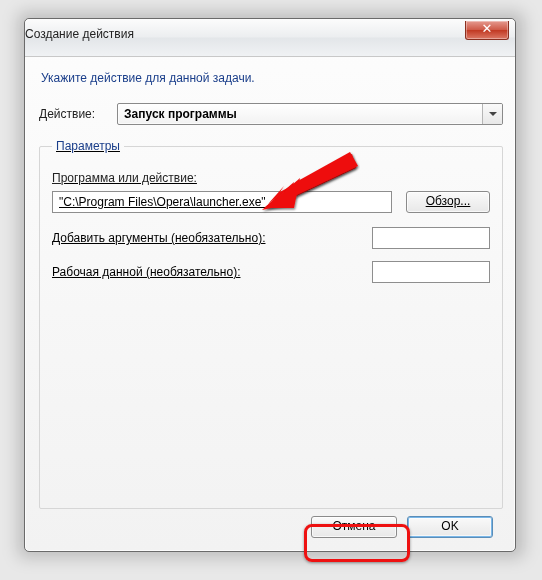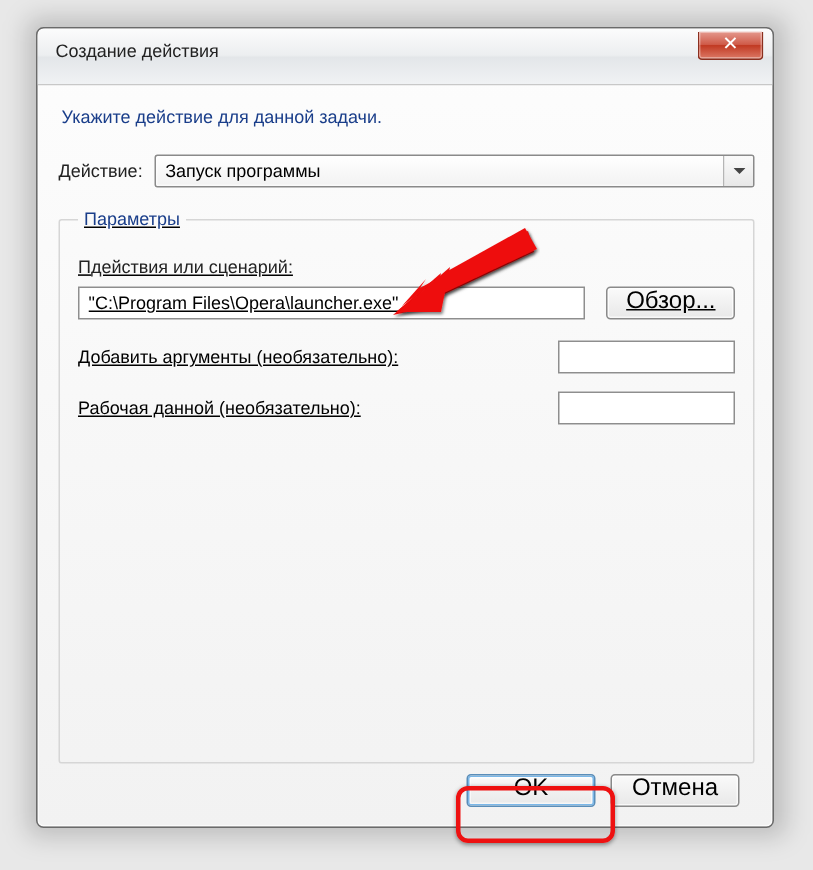--- a/index.html
+++ b/index.html
@@ -31,21 +31,20 @@
     border: 1px solid #6a6a6a;
     border-radius: 5px;
     box-shadow: 0 0 0 1px rgba(255,255,255,0.7) inset;
   }
   .titlebar {
     height: 38px;
     background: linear-gradient(#fcfcfc,#eceef0 48%,#e3e6e9 52%,#f0f2f4);
     border-bottom: 1px solid #c8c8c8;
     border-radius: 5px 5px 0 0;
     position: relative;
-    padding-left: 12px;
     line-height: 30px;
     color: #222;
   }
   .close-btn {
     position: absolute;
     right: 6px; top: 2px;
     width: 44px; height: 19px;
     border-radius: 0 0 3px 3px;
     background: linear-gradient(#e59a8f,#cf5b49 48%,#c13a23 52%,#dc7865);
     border: 1px solid #8a2f1f;
@@ -60,29 +59,30 @@
   .client {
     padding: 12px 12px 14px 14px;
   }
   .instr {
     color: #1a3e8a;
     margin: 2px 0 18px 2px;
   }
   .action-row {
     display: flex;
     align-items: center;
-    gap: 8px;
+    gap: 22px;
     margin-bottom: 14px;
   }
   .action-row label {
     color: #222;
   }
   .select-wrap {
     flex: 1;
     position: relative;
+    font-weight: bold;
   }
   .select {
     width: 100%;
     height: 22px;
     border: 1px solid #8a8a8a;
     border-radius: 2px;
     background: linear-gradient(#ffffff,#f2f2f2);
     padding: 0 24px 0 6px;
     line-height: 20px;
     cursor: pointer;
@@ -132,21 +132,21 @@
   .btn {
     height: 22px;
     min-width: 84px;
     padding: 0 12px;
     border: 1px solid #8a8a8a;
     border-radius: 3px;
     background: linear-gradient(#fafafa,#e8e8e8);
     box-shadow: inset 0 0 0 1px rgba(255,255,255,0.7);
     cursor: pointer;
     font-family: inherit;
-    font-size: 16px;
+    font-size: 12px;
     line-height: 18px;
     text-align: center;
   }
   .two-col {
     display: flex;
     align-items: center;
     justify-content: space-between;
     margin-bottom: 12px;
     gap: 10px;
   }
@@ -205,43 +205,43 @@
               <path d="M0 0 L4 4 L8 0 Z" fill="#444"></path>
             </svg>
         </div>
       </div>
     </div>
 
     <fieldset class="params" style="height:370px; position:relative;text-decoration:underline;">
       <legend>Параметры</legend>
 
       <span class="field-label">
-        <span class="underline">П</span><span>действия или сценарий:</span>
+        <span class="underline">П</span><span>рограмма или действие:</span>
       </span>
 
       <div class="prog-row">
         <input class="text" type="text" value="&quot;C:\Program Files\Opera\launcher.exe&quot;" style="">
         <div class="btn">Обзор...</div>
       </div>
 
       <div class="two-col">
         <span class="lbl">Добавить аргументы (необязательно):</span>
         <input class="text" type="text" value="" style="">
       </div>
 
       <div class="two-col">
         <span class="lbl">Рабочая данной (необязательно):</span>
         <input class="text" type="text" value="" style="">
       </div>
     </fieldset>
   </div>
 
   <div class="footer">
+    <div class="btn" style="min-width:86px;">Отмена</div>
     <div class="btn primary" style="min-width:86px;">OK</div>
-    <div class="btn" style="min-width:86px;">Отмена</div>
   </div>
 </div>
 
 <div class="highlight-ok" style="left:304px; top:524px; width:106px; height:38px;"></div>
 
 <svg class="arrow" style="left:260px; top:142px;" width="100" height="80" viewBox="0 0 100 80">
   <defs>
     <filter id="ds" x="-20%" y="-20%" width="140%" height="140%">
       <feDropShadow dx="1" dy="1.5" stdDeviation="1" flood-opacity="0.5"></feDropShadow>
     </filter>

